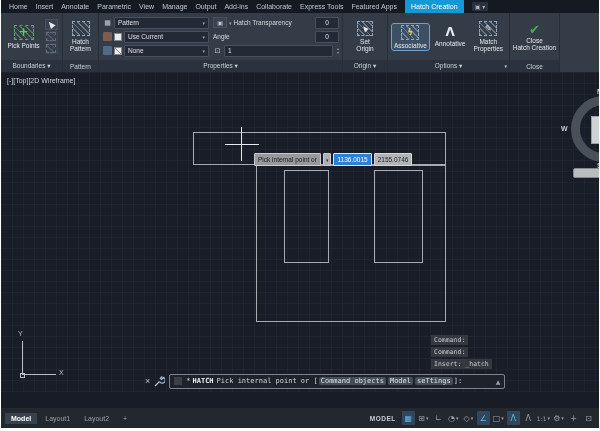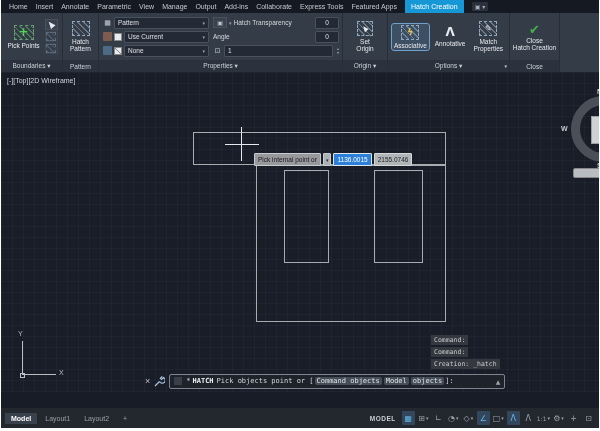--- a/index.html
+++ b/index.html
@@ -334,44 +334,44 @@
     <div id="tooltip">
       <div class="tt tt-main">Pick internal point or</div>
       <div class="tt tt-hint icon-font">▾</div>
       <div class="tt tt-x">1136.0015</div>
       <div class="tt tt-y">2155.0746</div>
     </div>
 
     <div id="history">
       <div class="hist">Command:</div>
       <div class="hist">Command:</div>
-      <div class="hist">Creation: _hatch</div>
+      <div class="hist">Insert: _hatch</div>
     </div>
 
     <div id="ucs">
       <span class="lab" style="left:7px;top:-4px;">Y</span>
       <div class="axis" style="left:11px;top:7px;width:1px;height:33px;"></div>
       <div class="axis" style="left:11px;top:40px;width:34px;height:1px;"></div>
       <span class="lab" style="left:48px;top:35px;">X</span>
       <div class="origin"></div>
     </div>
 
     <div id="cmdline">
       <span class="cmd-x">×</span>
       <svg width="11" height="11">
         <path d="M1 10 L5.5 5.5 M5.5 5.5 A3 3 0 1 0 9.5 1.5 L7.5 3.5 6.3 2.3 8.3 0.4" fill="none" stroke="#a9c6dc" stroke-width="1.2"></path>
       </svg>
       <div id="cmd-bar">
         <span class="sq"></span>
         <span>*</span>
         <span class="badge">HATCH</span>
-        <span>Pick objects point or [</span>
+        <span>Pick internal point or [</span>
         <span class="chip">Command objects</span>
         <span class="chip">Model</span>
-        <span class="chip">objects</span>
+        <span class="chip">seTtings</span>
         <span>]:</span>
         <span class="expand icon-font">▲</span>
       </div>
     </div>
   </div>
 
   <div id="statusbar">
     <div id="layout-tabs">
       <span class="ltab active">Model</span>
       <span class="ltab">Layout1</span>

